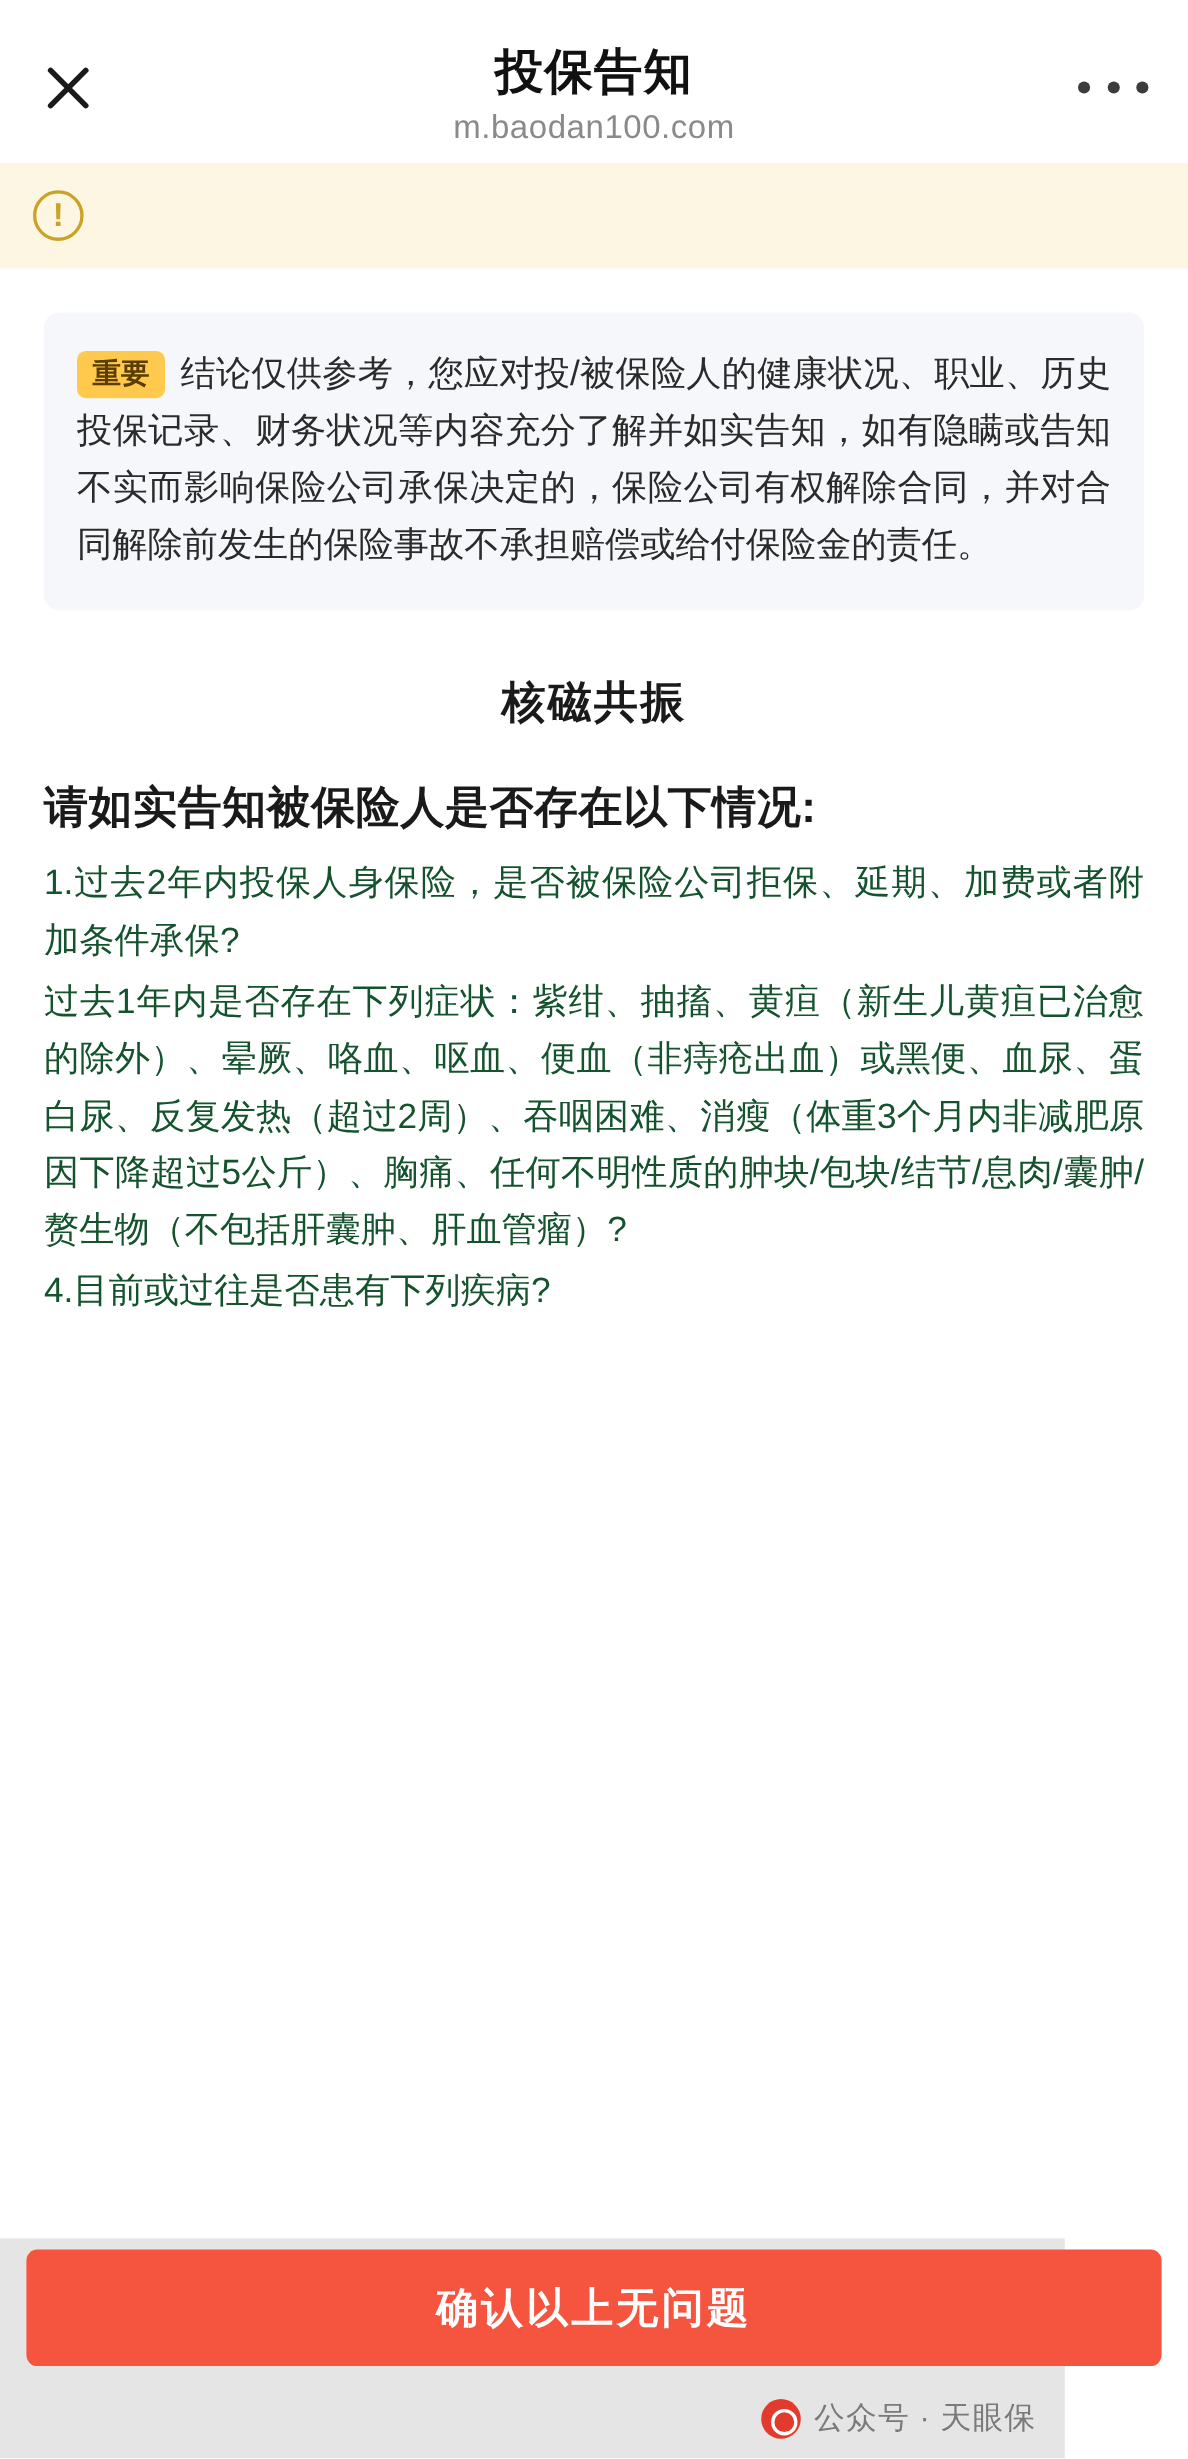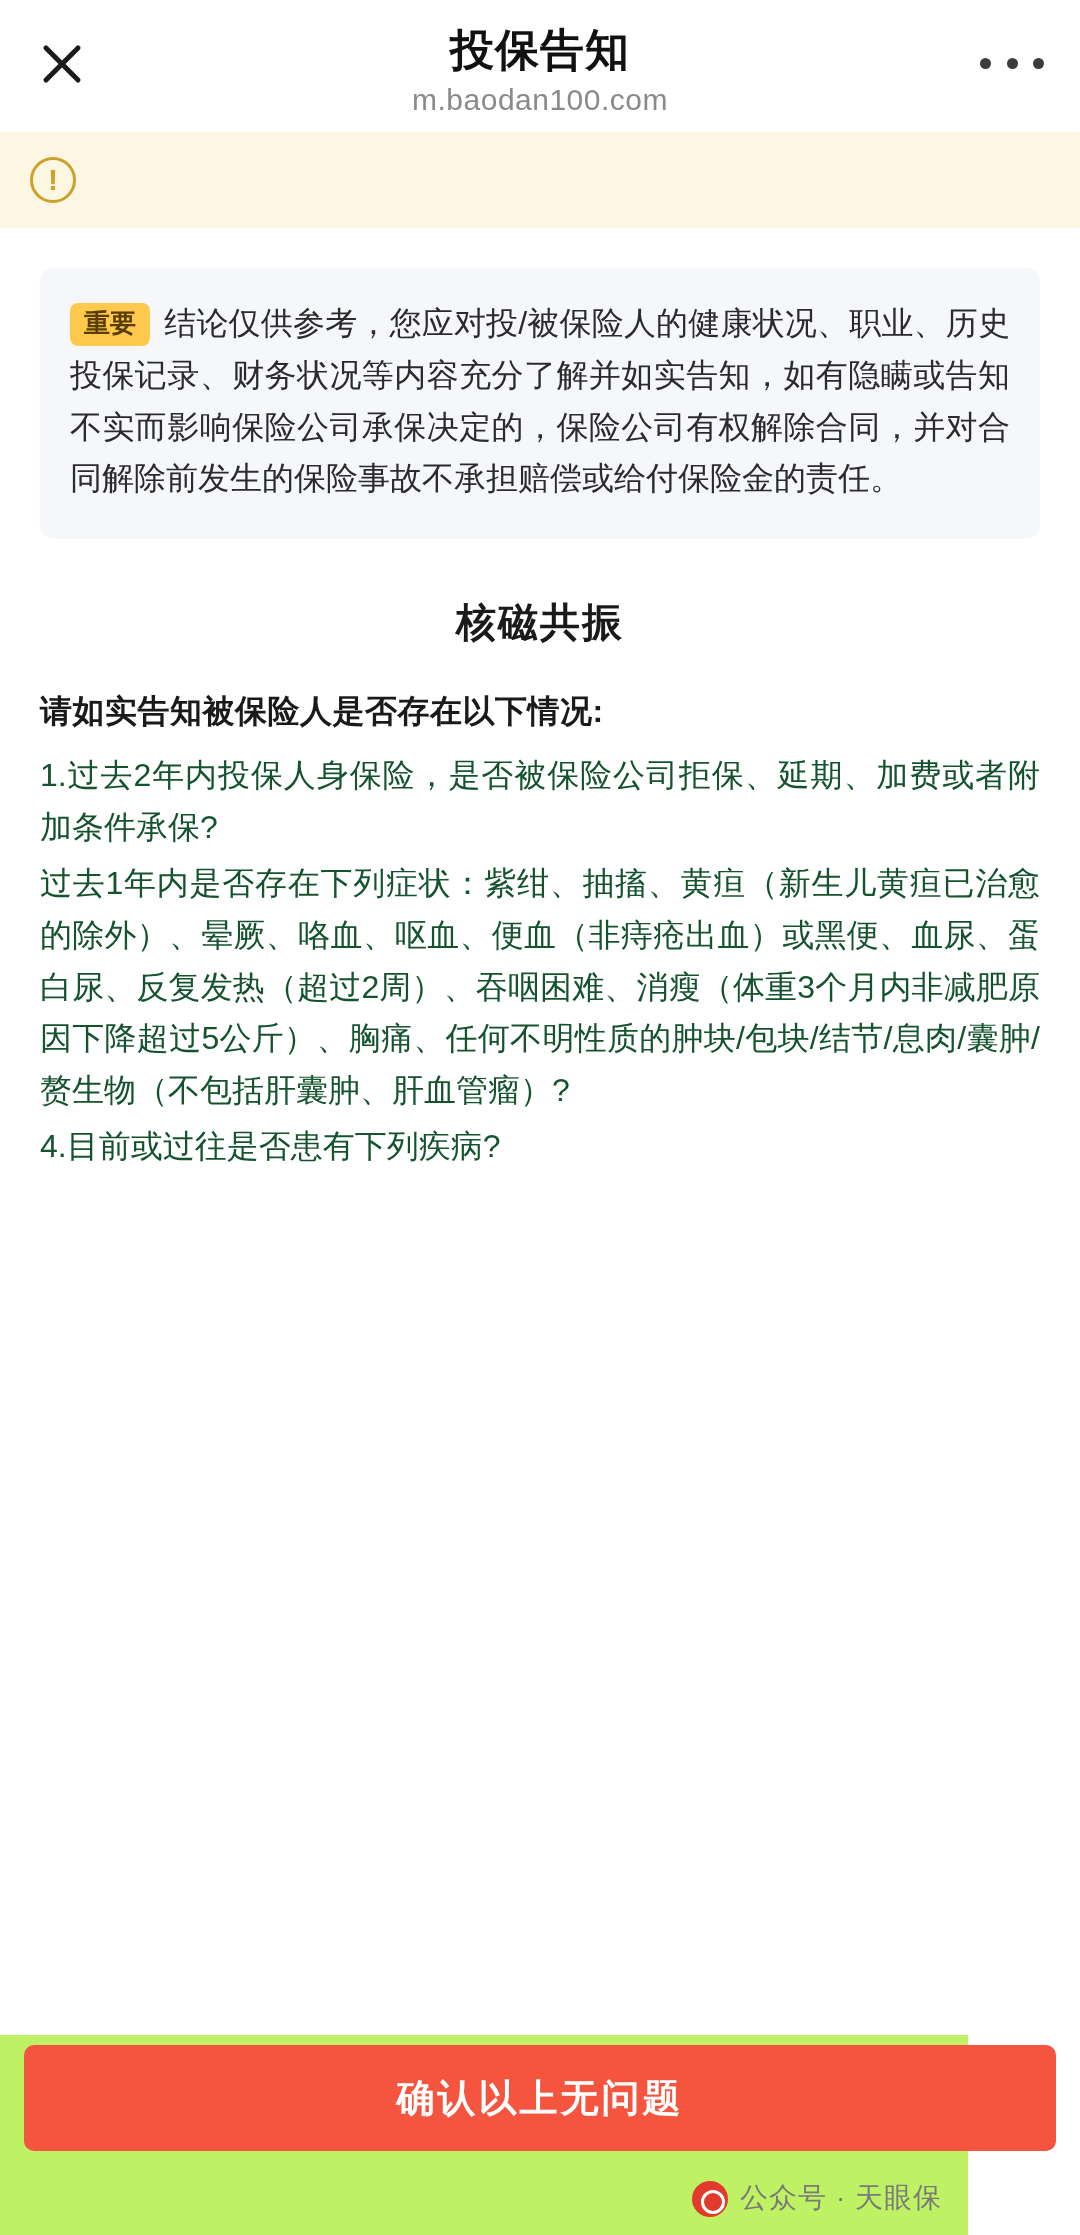--- a/index.html
+++ b/index.html
@@ -17,20 +17,21 @@
   
   .navbar {
     position: relative;
     height: 132px;
     background: #ffffff;
     display: flex;
     align-items: center;
     justify-content: center;
     flex-direction: column;
     padding-top: 10px;
+    margin-top: 16px;
   }
   .nav-title {
     font-size: 44px;
     font-weight: 700;
     color: #111111;
     line-height: 1.15;
     letter-spacing: 1px;
   }
   .nav-sub {
     font-size: 30px;
@@ -133,21 +134,21 @@
   .section-title {
     text-align: center;
     font-size: 40px;
     font-weight: 700;
     color: #1a1a1a;
     margin: 56px 0 40px 0;
     letter-spacing: 2px;
   }
 
   .lead {
-    font-size: 32px;
+    font-size: 40px;
     font-weight: 700;
     color: #1a1a1a;
     margin-bottom: 16px;
     letter-spacing: 0.5px;
   }
 
   .q {
     font-size: 32px;
     line-height: 1.62;
     color: #14532d;
@@ -166,21 +167,21 @@
     background: #ffffff;
   }
 
   
   .bottom {
     position: absolute;
     left: 0;
     bottom: 0;
     width: 968px;
     height: 200px;
-    background: #bef264;
+    background: #e5e5e5;
   }
   .cta {
     position: absolute;
     left: 24px;
     top: 10px;
     width: 1032px;
     height: 106px;
     background: #f5543f;
     color: #ffffff;
     border: none;

